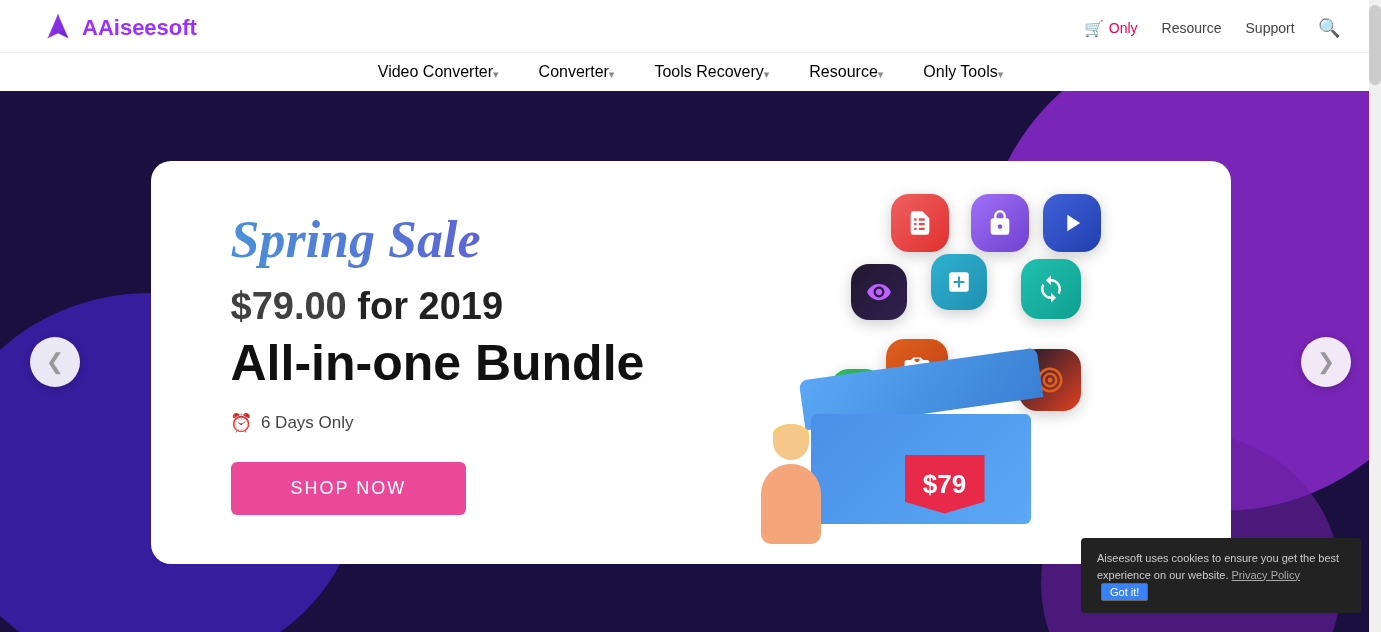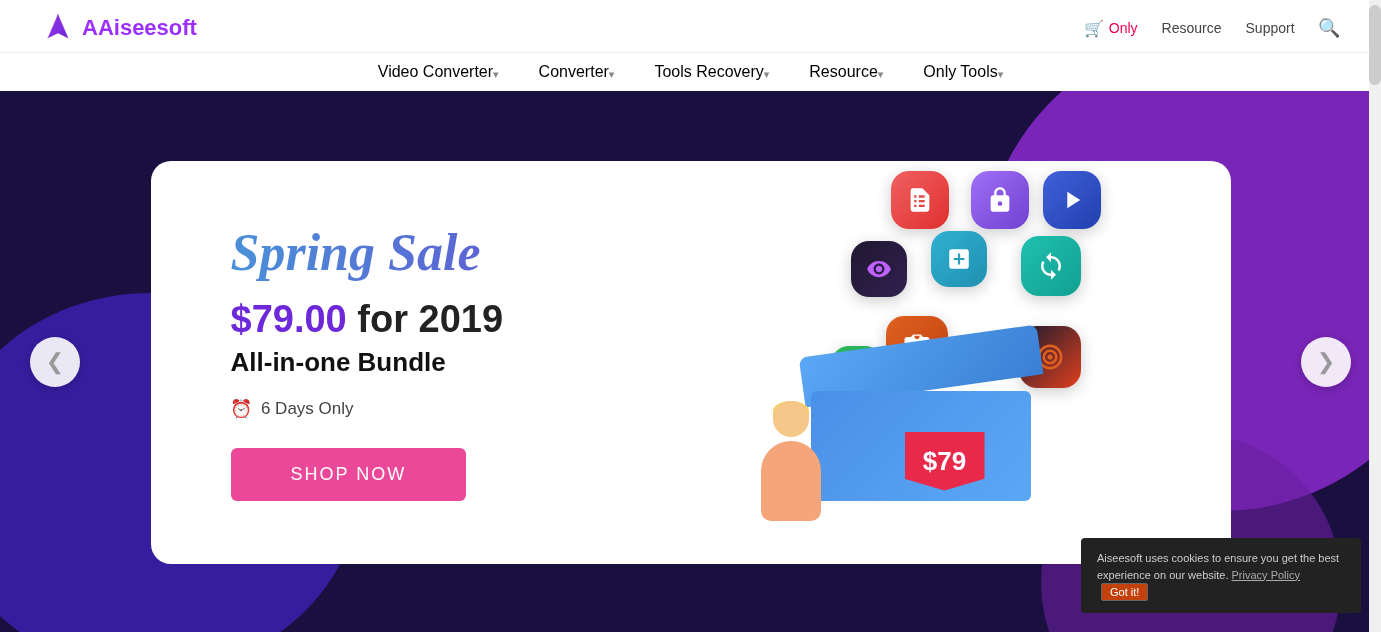--- a/index.html
+++ b/index.html
@@ -114,23 +114,23 @@
       background-clip: text;
       margin-bottom: 16px;
       font-family: Georgia, serif;
     }
     .price-line {
       font-size: 38px;
       font-weight: bold;
       color: #222;
       margin-bottom: 6px;
     }
-    .price-red { color: #6d28d9; }
+    .price-red { color: #404040; }
     .bundle-title {
-      font-size: 26px;
+      font-size: 50px;
       font-weight: bold;
       color: #111;
       margin-bottom: 20px;
     }
     .days-only {
       display: flex;
       align-items: center;
       gap: 8px;
       font-size: 17px;
       color: #444;
@@ -146,21 +146,21 @@
       font-size: 18px;
       font-weight: normal;
       letter-spacing: 2px;
       cursor: pointer;
     }
 
     
     .hero-illustration {
       flex: 1;
       display: flex;
-      align-items: flex-start;
+      align-items: flex-end;
       justify-content: center;
       position: relative;
       height: 100%;
     }
 
     
     .box-container {
       position: relative;
       width: 380px;
       height: 380px;
@@ -287,21 +287,21 @@
       color: #ccc;
       font-size: 11px;
       padding: 12px 16px;
       border-radius: 4px;
       max-width: 280px;
       z-index: 20;
       line-height: 1.5;
     }
     .cookie-notice a { color: #aaa; }
     .cookie-btn {
-      background: #c2410c;
+      background: #3b82f6;
       color: #fff;
       border: 1px solid #666;
       padding: 2px 8px;
       font-size: 11px;
       cursor: pointer;
       border-radius: 2px;
       margin-left: 4px;
       text-align: right;
     }
 

